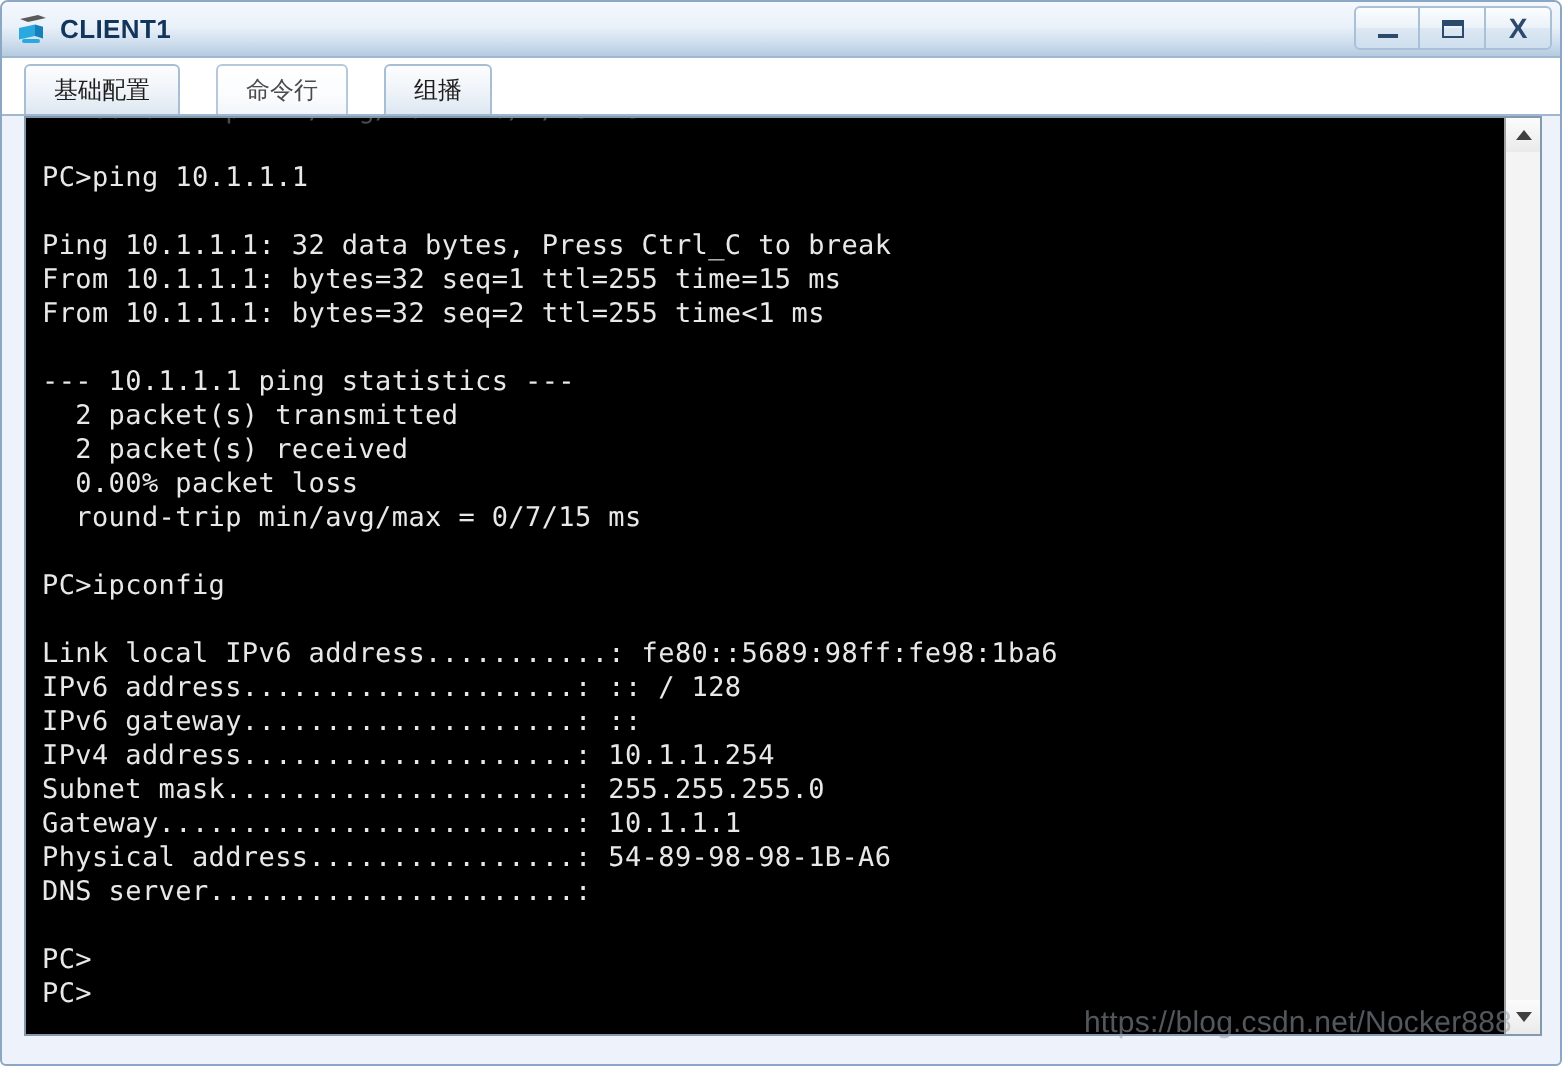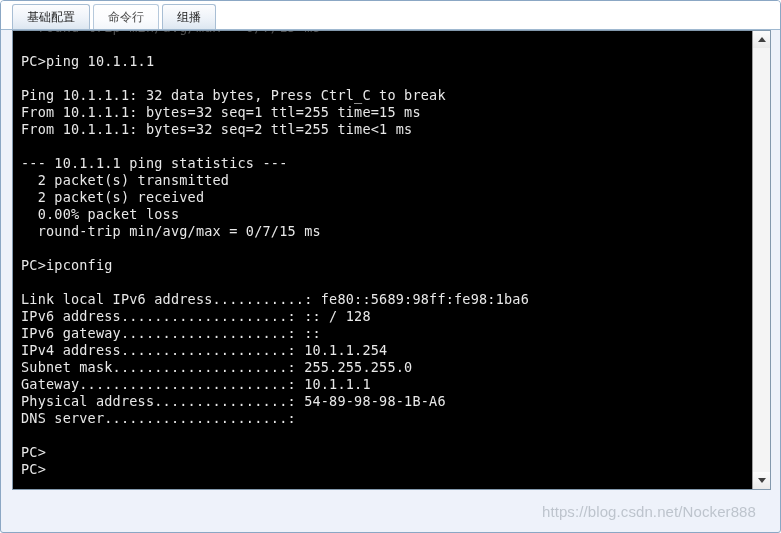--- a/index.html
+++ b/index.html
@@ -108,21 +108,21 @@
     box-sizing: border-box;
     background: #ffffff;
     border-bottom: 1px solid #9fb8d0;
     display: flex;
     align-items: flex-end;
     padding-left: 11px;
   }
   .tab {
     height: 25px;
     box-sizing: border-box;
-    margin-right: 3px;
+    margin-right: 18px;
     padding: 0 14px;
     display: flex;
     align-items: center;
     justify-content: center;
     font-size: 12px;
     color: #1d1d1d;
     border: 1px solid #a8bed4;
     border-bottom: none;
     border-radius: 3px 3px 0 0;
     background: linear-gradient(to bottom, #fdfdfe 0%, #eef3f9 55%, #dde7f1 100%);
@@ -217,20 +217,43 @@
   .bottom-pad {
     height: 12px;
     background: #eef2fa;
   }
 </style>
 </head>
 <body>
 
 <div class="window">
 
+  <div class="titlebar">
+    <span class="app-icon">
+      <svg width="17" height="17" viewBox="0 0 17 17" xmlns="http://www.w3.org/2000/svg">
+        <path d="M2 3.5 L11 1.5 L15 3 L6 5 Z" fill="#5a5a5a"></path>
+        <path d="M1.5 8 L9.5 6.2 L9.5 12 L1.5 13.8 Z" fill="#29a9e0"></path>
+        <path d="M9.5 6.2 L13.5 7.4 L13.5 13.2 L9.5 12 Z" fill="#1780b8"></path>
+        <rect x="3" y="13.5" width="9" height="2" rx="1" fill="#29a9e0"></rect>
+      </svg>
+    </span>
+    <span class="title-text">CLIENT1</span>
+
+    <div class="win-buttons">
+      <div class="win-btn">
+        <span class="glyph-min"></span>
+      </div>
+      <div class="win-btn">
+        <span class="glyph-max"></span>
+      </div>
+      <div class="win-btn">
+        <span class="glyph-close">X</span>
+      </div>
+    </div>
+  </div>
 
   <div class="tabstrip">
     <div class="tab">
       <span>基础配置</span>
     </div>
     <div class="tab active">
       <span>命令行</span>
     </div>
     <div class="tab">
       <span>组播</span>

